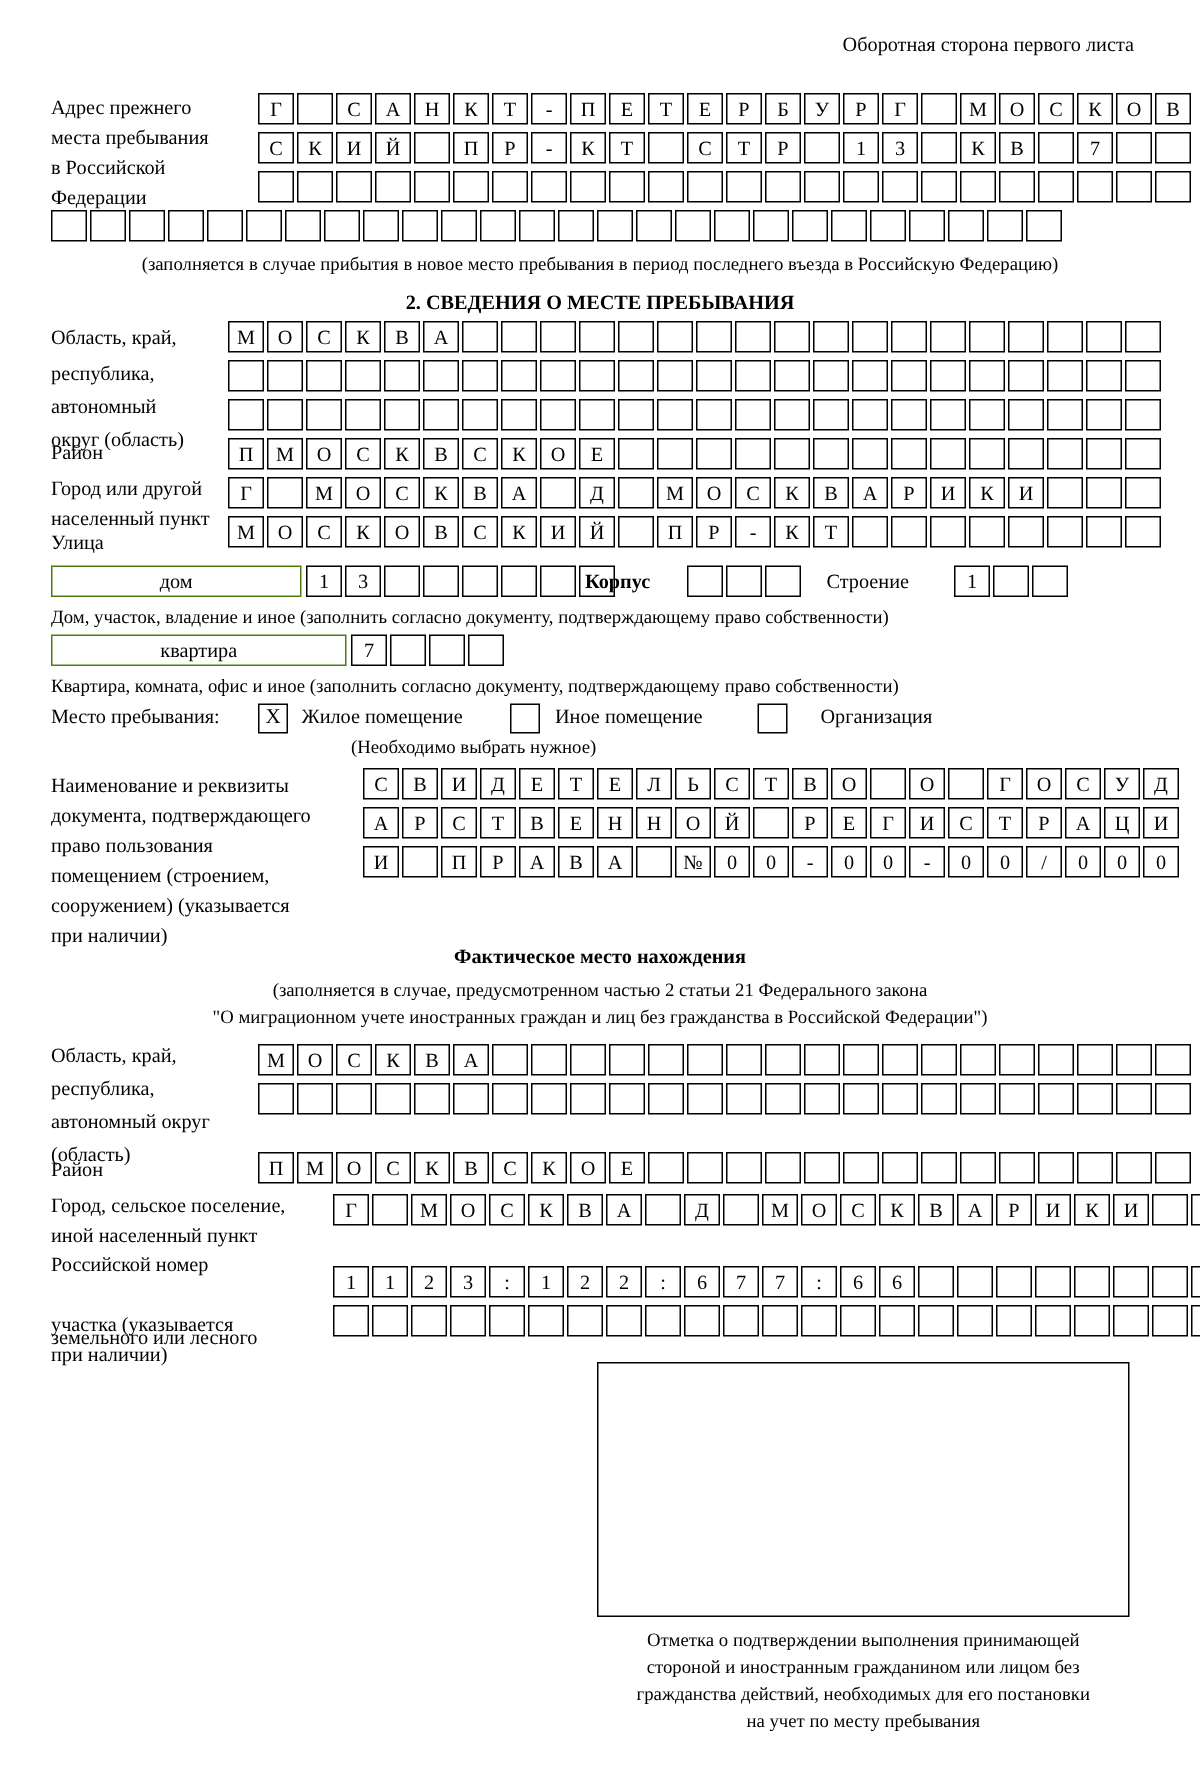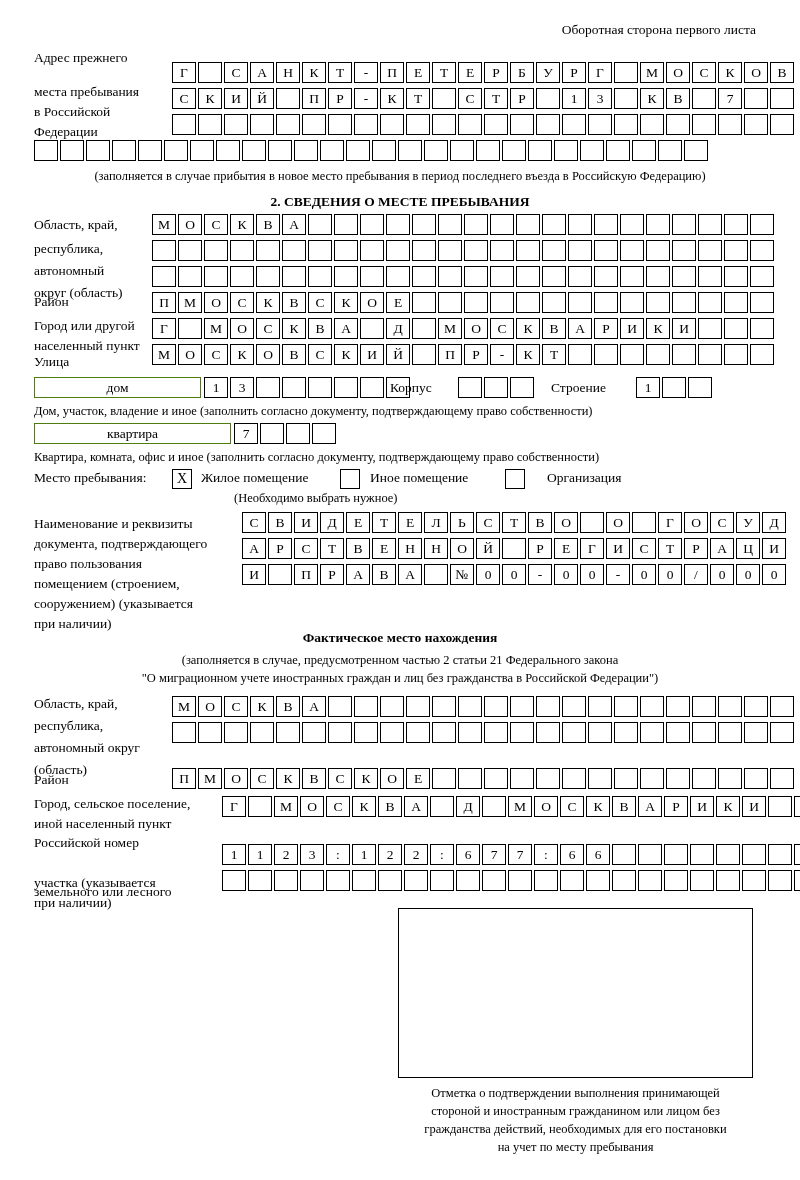--- a/index.html
+++ b/index.html
@@ -93,21 +93,21 @@
     line-height: 21px;
   }
 </style>
 </head>
 <body>
 
 <div class="page">
 
   <div class="hdr-right">Оборотная сторона первого листа</div>
 
-  <div class="lbl" style="left:34px; top:48px;">Адрес прежнего</div>
+  <div class="lbl" style="left:34px; top:62px;">Адрес прежнего</div>
   <div class="lbl" style="left:34px; top:82px;">места пребывания</div>
   <div class="lbl" style="left:34px; top:102px;">в Российской</div>
   <div class="lbl" style="left:34px; top:122px;">Федерации</div>
 
   <div class="row" id="pa-row1" style="left:172px; top:62px;">
       <div class="cell filled">Г</div>
       <div class="cell"></div>
       <div class="cell filled">С</div>
       <div class="cell filled">А</div>
       <div class="cell filled">Н</div>
@@ -389,21 +389,21 @@
   <div class="row" id="s2-house" style="left:204px; top:377px;">
       <div class="cell filled">1</div>
       <div class="cell filled">3</div>
       <div class="cell"></div>
       <div class="cell"></div>
       <div class="cell"></div>
       <div class="cell"></div>
       <div class="cell"></div>
       <div class="cell"></div>
     </div>
-  <div class="inline-lbl" style="left:390px; top:377px;">Корпус</div>
+  <div class="inline-lbl" style="left:390px; top:377px;font-weight:bold;">Корпус</div>
   <div class="row" id="s2-korpus" style="left:458px; top:377px;">
       <div class="cell"></div>
       <div class="cell"></div>
       <div class="cell"></div>
     </div>
   <div class="inline-lbl" style="left:551px; top:377px;">Строение</div>
   <div class="row" id="s2-stroenie" style="left:636px; top:377px;">
       <div class="cell filled">1</div>
       <div class="cell"></div>
       <div class="cell"></div>

